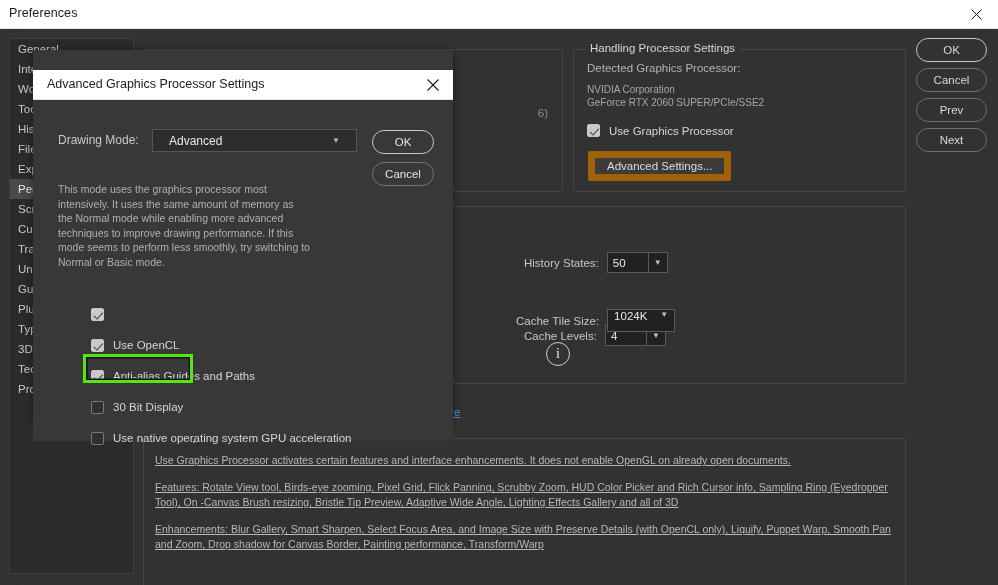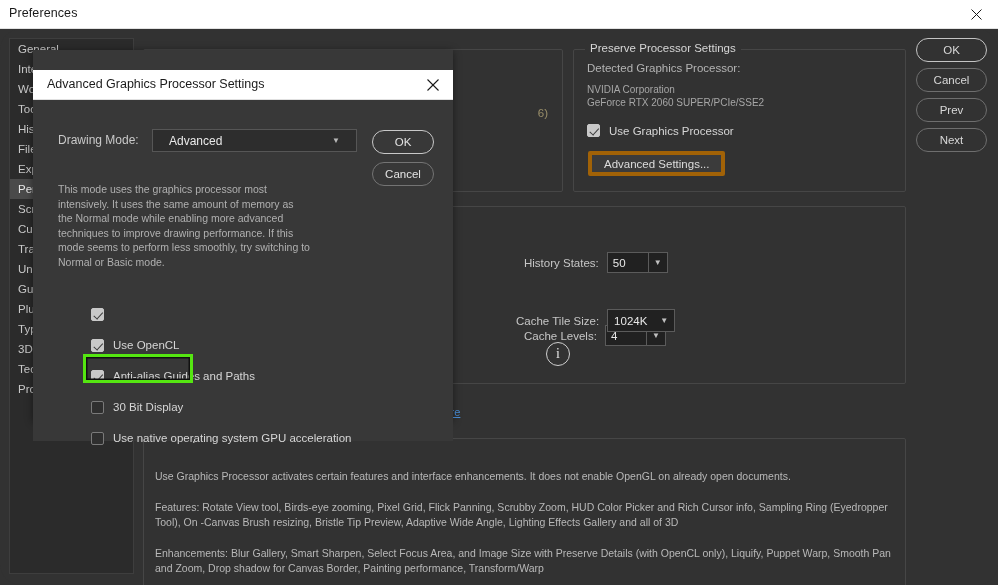--- a/index.html
+++ b/index.html
@@ -115,21 +115,21 @@
   .gp-vendor {
     position: absolute; left: 13px; top: 33px;
     font-size: 10px; color: #a6a6a6; line-height: 13px;
     white-space: pre-line;
   }
   .gp-check { position: absolute; left: 13px; top: 74px; }
   .adv-btn {
     position: absolute; left: 14px; top: 101px;
     height: 25px; padding: 8px 12px;
     background: #3b3b3b;
-    border: 4px solid #a16207;
+    border: 7px solid #a16207;
     border-radius: 2px;
     color: #dcdcdc; font-size: 11.5px;
     display: flex; align-items: center;
     font-family: "Liberation Sans", sans-serif;
     cursor: default;
   }
 
   
   #mem-group { left: 0px; top: 11px; width: 420px; height: 143px; }
   .mem-fragment {
@@ -166,21 +166,21 @@
     padding-left: 5px;
     font-family: "Liberation Sans", sans-serif;
   }
   .spin .caret {
     width: 19px;
     border-left: 1px solid #5b5b5b;
     display: flex; align-items: center; justify-content: center;
     color: #c0c0c0; font-size: 8px;
   }
   .selbox {
-    display: flex; align-items: center; justify-content: space-between;
+    display: flex; align-items: flex-start; justify-content: space-between;
     border: 1px solid #5b5b5b;
     background: #212121;
     height: 23px; width: 68px;
     padding: 0 6px;
     color: #e8e8e8; font-size: 11.5px;
   }
   .selbox .caret { font-size: 8px; color: #c0c0c0; margin-left: 5px; }
 
   .info-note {
     position: absolute;
@@ -223,21 +223,21 @@
     text-decoration: underline;
     cursor: default;
   }
 
   
   #desc-group { left: 0px; top: 400px; width: 763px; height: 167px; }
   .desc-body {
     position: absolute; left: 11px; top: 14px; right: 11px;
     font-size: 10.5px; color: #b8b8b8; line-height: 15px;
   }
-  .desc-body p { margin: 16px 0 12px 0; }
+  .desc-body p { margin: 0 0 12px 0; text-decoration: underline; }
 
   
   .cb {
     display: flex; align-items: center;
   }
   .cb .box {
     width: 13px; height: 13px;
     border: 1px solid #7a7a7a;
     background: #2f2f2f;
     border-radius: 2px;
@@ -385,21 +385,21 @@
     </div>
 
     <div class="content">
 
       <div class="group" id="mem-group">
         <div class="mem-fragment">6)</div>
         <div class="mem-fragment2">.</div>
       </div>
 
       <div class="group" id="gp-group">
-        <div class="group-label">Preserve Processor Settings</div>
+        <div class="group-label">Handling Processor Settings</div>
         <div class="gp-sub">Detected Graphics Processor:</div>
         <div class="gp-vendor">NVIDIA Corporation
 GeForce RTX 2060 SUPER/PCIe/SSE2</div>
 
         <div class="gp-check cb checked">
           <span class="box"></span>
           <span class="lbl">Use Graphics Processor</span>
         </div>
 
         <div class="adv-btn">Advanced Settings...</div>

